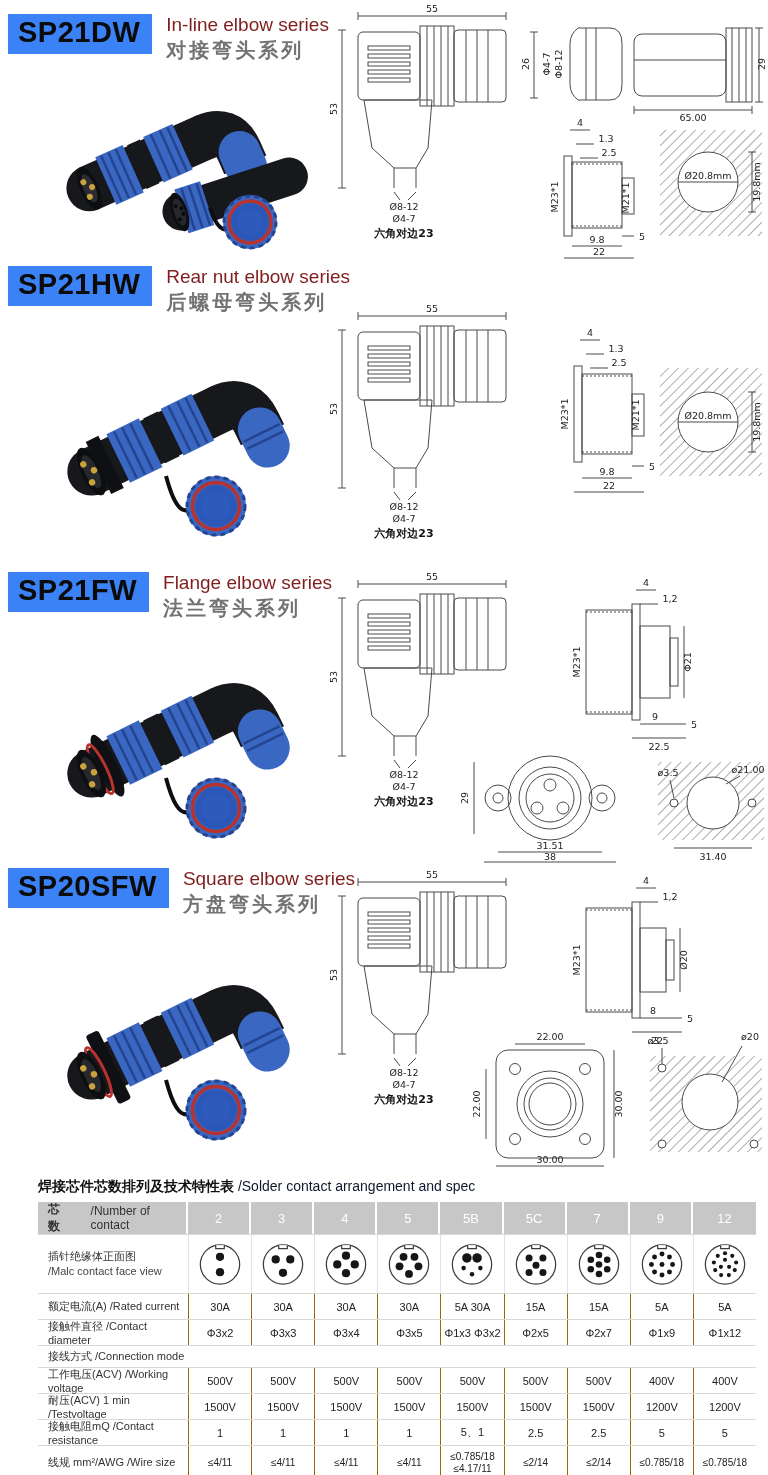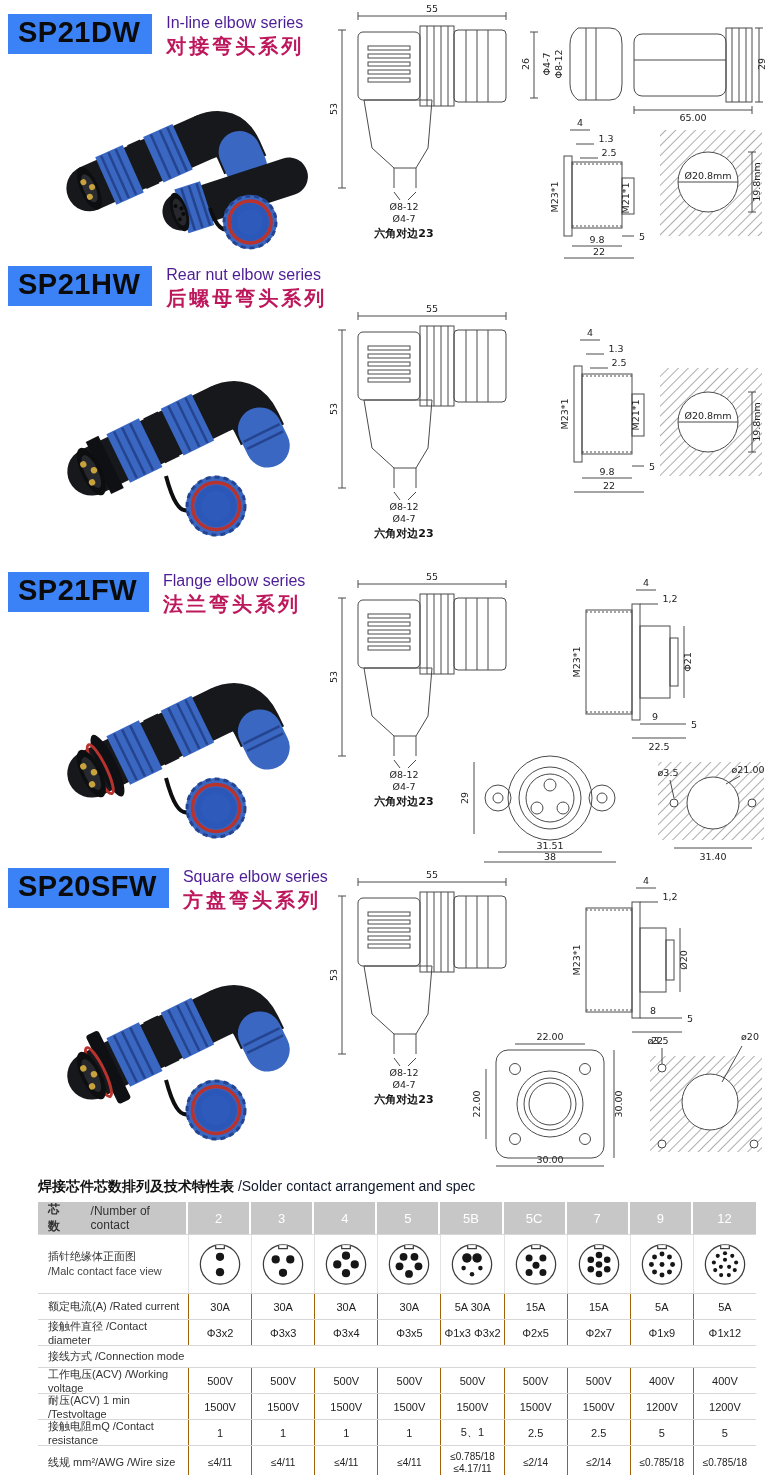--- a/index.html
+++ b/index.html
@@ -2,22 +2,22 @@
 <html><head>
 <meta charset="utf-8">
 <style>
   html,body{margin:0;padding:0;}
   body{width:768px;height:1475px;background:#fff;overflow:hidden;position:relative;
        font-family:"Liberation Sans", sans-serif;color:#111;}
   .section{position:relative;width:768px;}
   .sec-head{position:absolute;left:8px;display:flex;gap:14px;align-items:flex-start;}
   .code-box{background:#3b82f6;color:#0b0b0b;font-weight:bold;font-size:29px;
             padding:3px 12px 7px 10px;letter-spacing:0.5px;line-height:1.05;}
-  .series-en{font-size:16px;color:#4c1d95;line-height:1.15;}
-  .series-cn{font-size:20px;font-weight:bold;color:#be185d;letter-spacing:3px;margin-top:1px;}
+  .series-en{font-size:19px;color:#7f1d1d;line-height:1.15;}
+  .series-cn{font-size:20px;font-weight:bold;color:#737373;letter-spacing:3px;margin-top:1px;}
   .photo{position:absolute;}
   .drawing{position:absolute;right:0;}
   
   .ln rect,.ln path,.ln line,.ln circle,.ln ellipse{fill:none;stroke:#4a4a4a;stroke-width:1;}
   .thr{stroke:#4a4a4a;stroke-width:1;stroke-dasharray:2 2;fill:none;}
   text.d{font-size:9.5px;fill:#222;font-family:"DejaVu Sans",sans-serif;text-anchor:middle;}
   text.cnb{font-size:11px;font-weight:bold;fill:#111;}
   
   .spec{margin:4px 12px 0 38px;width:718px;}
   .spec-title{font-size:14px;margin:0 0 6px 0;color:#111;}

